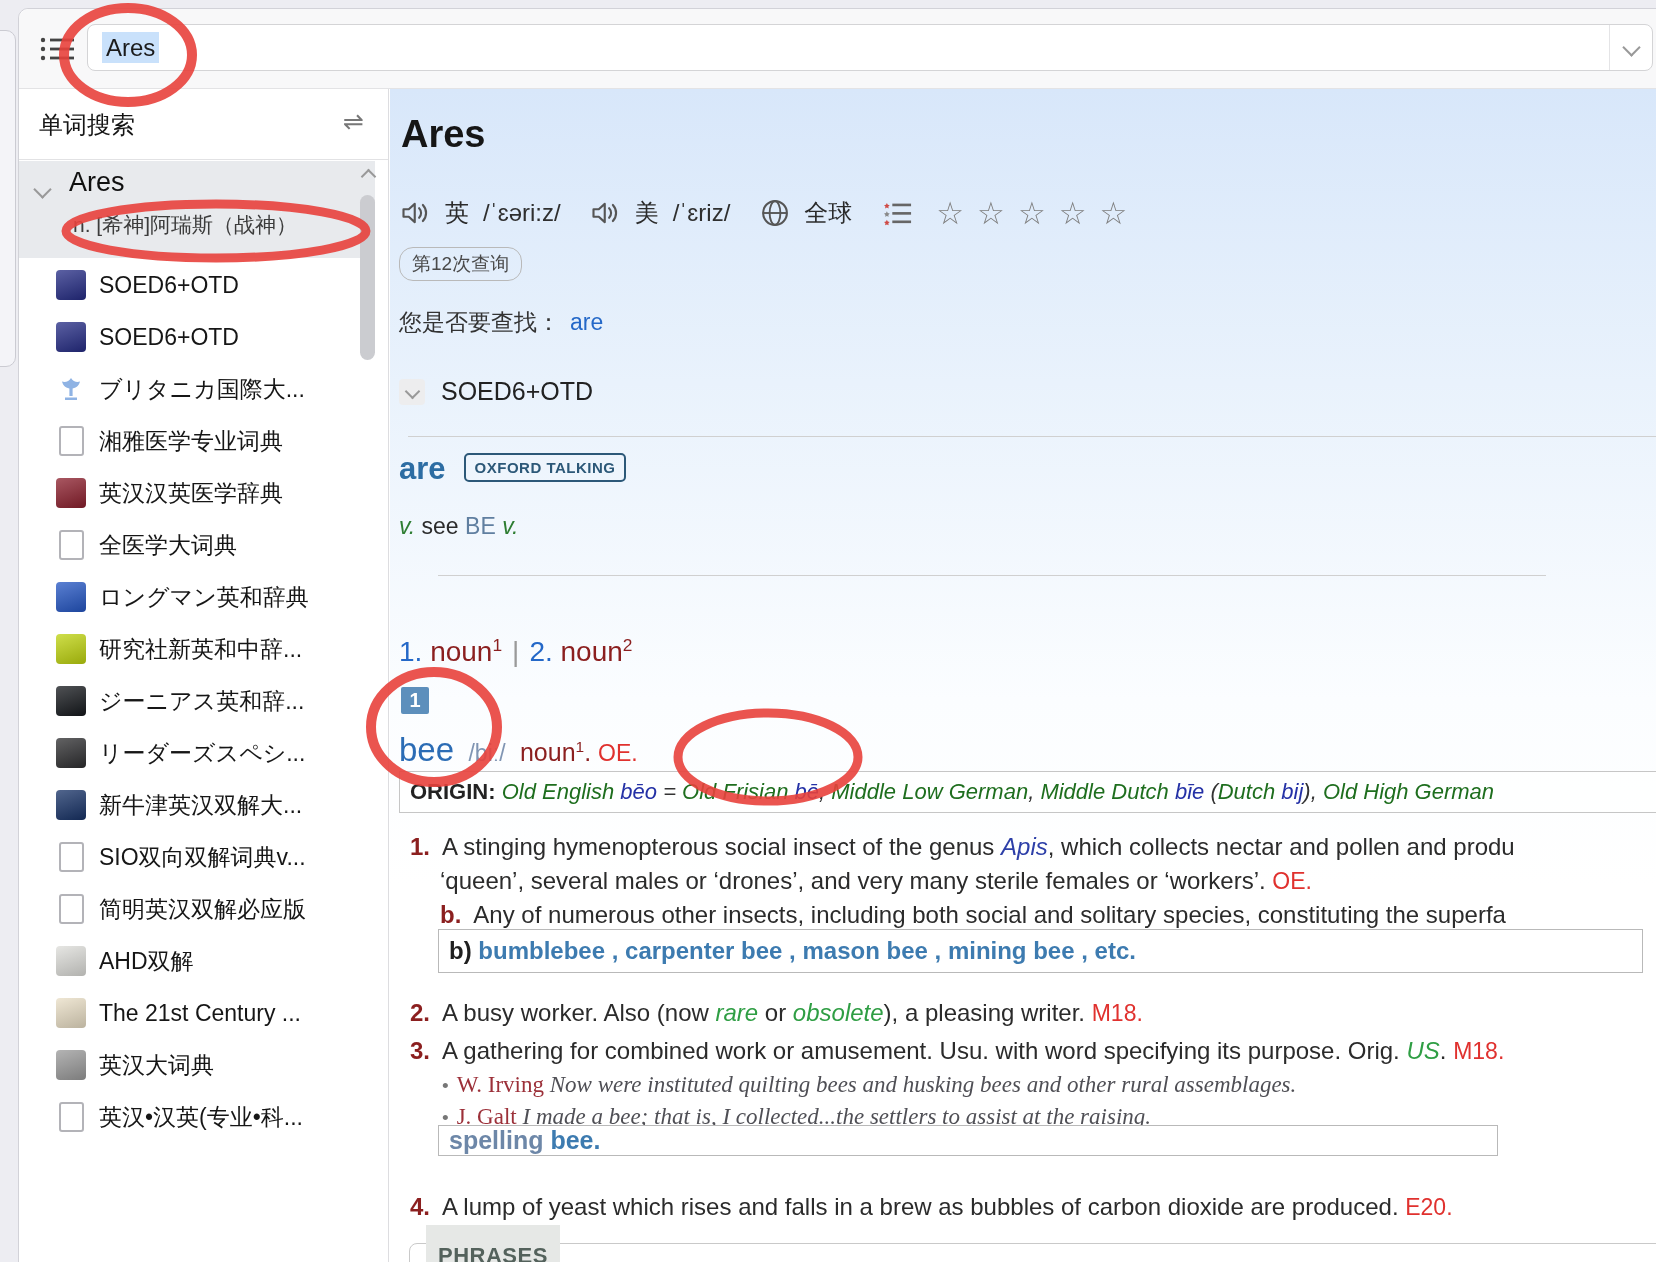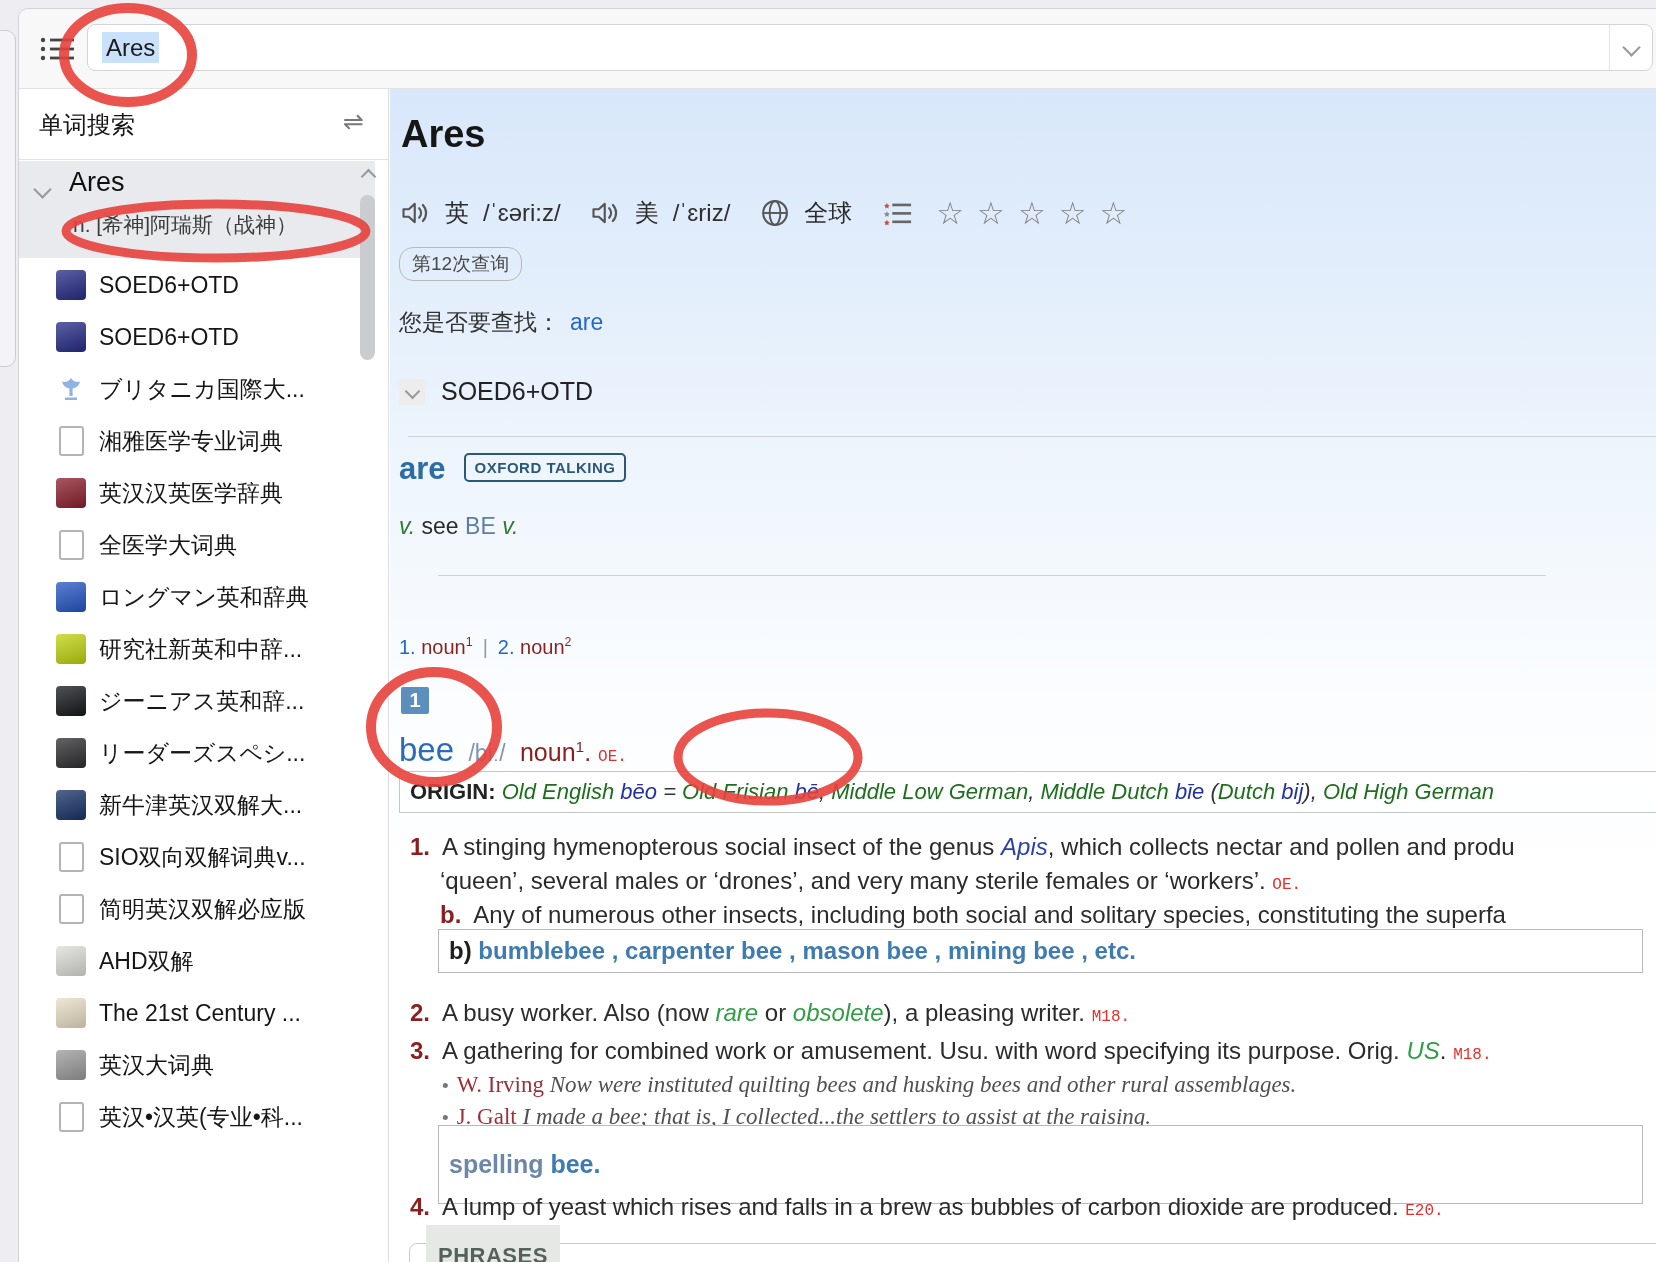--- a/index.html
+++ b/index.html
@@ -70,44 +70,44 @@
   .suggest a{color:#2468c8;text-decoration:none;margin-left:10px;}
   .sect-head{left:9px;top:288px;display:flex;align-items:center;}
   .sect-chevbox{width:26px;height:26px;background:#ededee;border-radius:4px;display:flex;align-items:center;justify-content:center;cursor:pointer;}
   .sect-name{margin-left:16px;font-size:25px;color:#222;}
   .divider{position:absolute;height:1px;background:#d0d0d0;}
   .are-row{left:9px;top:362px;display:flex;align-items:center;}
   .are-hw{font-size:31px;font-weight:bold;color:#2d6da3;}
   .ox-badge{margin-left:18px;font-size:15px;font-weight:bold;letter-spacing:.5px;color:#2c5878;
     border:2px solid #2c5878;border-radius:5px;padding:4px 9px;position:relative;top:-2px;}
   .are-line{left:9px;top:424px;font-size:23px;}
-  .nav-row{left:9px;top:546px;font-size:20px;}
+  .nav-row{left:9px;top:546px;font-size:28px;}
   .sense-badge{left:11px;top:598px;width:28px;height:27px;background:#5d8fbc;color:#fff;font-size:20px;
     font-weight:bold;display:flex;align-items:center;justify-content:center;border-radius:2px;}
   .bee-row{left:9px;top:642px;font-size:25px;}
   .origin-box{left:9px;top:682px;width:1420px;border:1px solid #c6c6c6;padding:7px 10px;font-size:22px;box-sizing:border-box;background:rgba(255,255,255,.6);}
   .defrow{font-size:24px;}
   .d1a{left:20px;top:744px;}
   .d1b{left:50px;top:778px;}
   .dbb{left:50px;top:812px;}
   .cross-box{left:48px;top:840px;width:1205px;border:1px solid #b9b9b9;padding:7px 10px;font-size:24px;font-weight:bold;box-sizing:border-box;background:#fff;}
   .d2{left:20px;top:910px;}
   .d3{left:20px;top:948px;}
   .q1{left:52px;top:982px;font-size:23px;}
   .q2{left:52px;top:1014px;font-size:23px;}
-  .spell-box{left:48px;top:1036px;width:1205px;border:1px solid #b9b9b9;padding:24px 10px;font-size:25px;font-weight:bold;box-sizing:border-box;background:#fff;}
+  .spell-box{left:48px;top:1036px;width:1060px;border:1px solid #b9b9b9;padding:0 10px;font-size:25px;font-weight:bold;box-sizing:border-box;background:#fff;}
   .d4{left:20px;top:1104px;}
   .phrases{left:19px;top:1154px;width:1290px;height:140px;border:1px solid #c9c9c9;border-radius:8px;}
   .phrases-label{position:absolute;left:16px;top:-19px;background:#e6e8e6;color:#54625c;font-size:22px;
     font-weight:bold;letter-spacing:.5px;padding:18px 12px;}
 
   
   .sg-txt{color:#2b2b2b;}
   .sg-num{color:#8b1f1f;font-weight:bold;margin-right:12px;}
-  .sg-date{color:#e0312e;font-size:16px;font-family:Liberation Mono, monospace;}
+  .sg-date{color:#e0312e;font-size:23px;}
   .sg-lang{color:#1e6e1e;font-style:italic;}
   .sg-form{color:#2431a6;font-style:italic;}
   .sg-plainit{color:#333;font-style:italic;}
   .sg-olabel{font-weight:bold;color:#222;}
   .sg-itblue{color:#2d3fa8;font-style:italic;}
   .sg-greenit{color:#2f9e44;font-style:italic;}
   .sg-greenpos{color:#2e7d32;font-style:italic;}
   .sg-bluelink{color:#2468c8;cursor:pointer;}
   .sg-pos{color:#8b1f1f;}
   .sg-possup{color:#8b1f1f;vertical-align:super;font-size:0.62em;}

